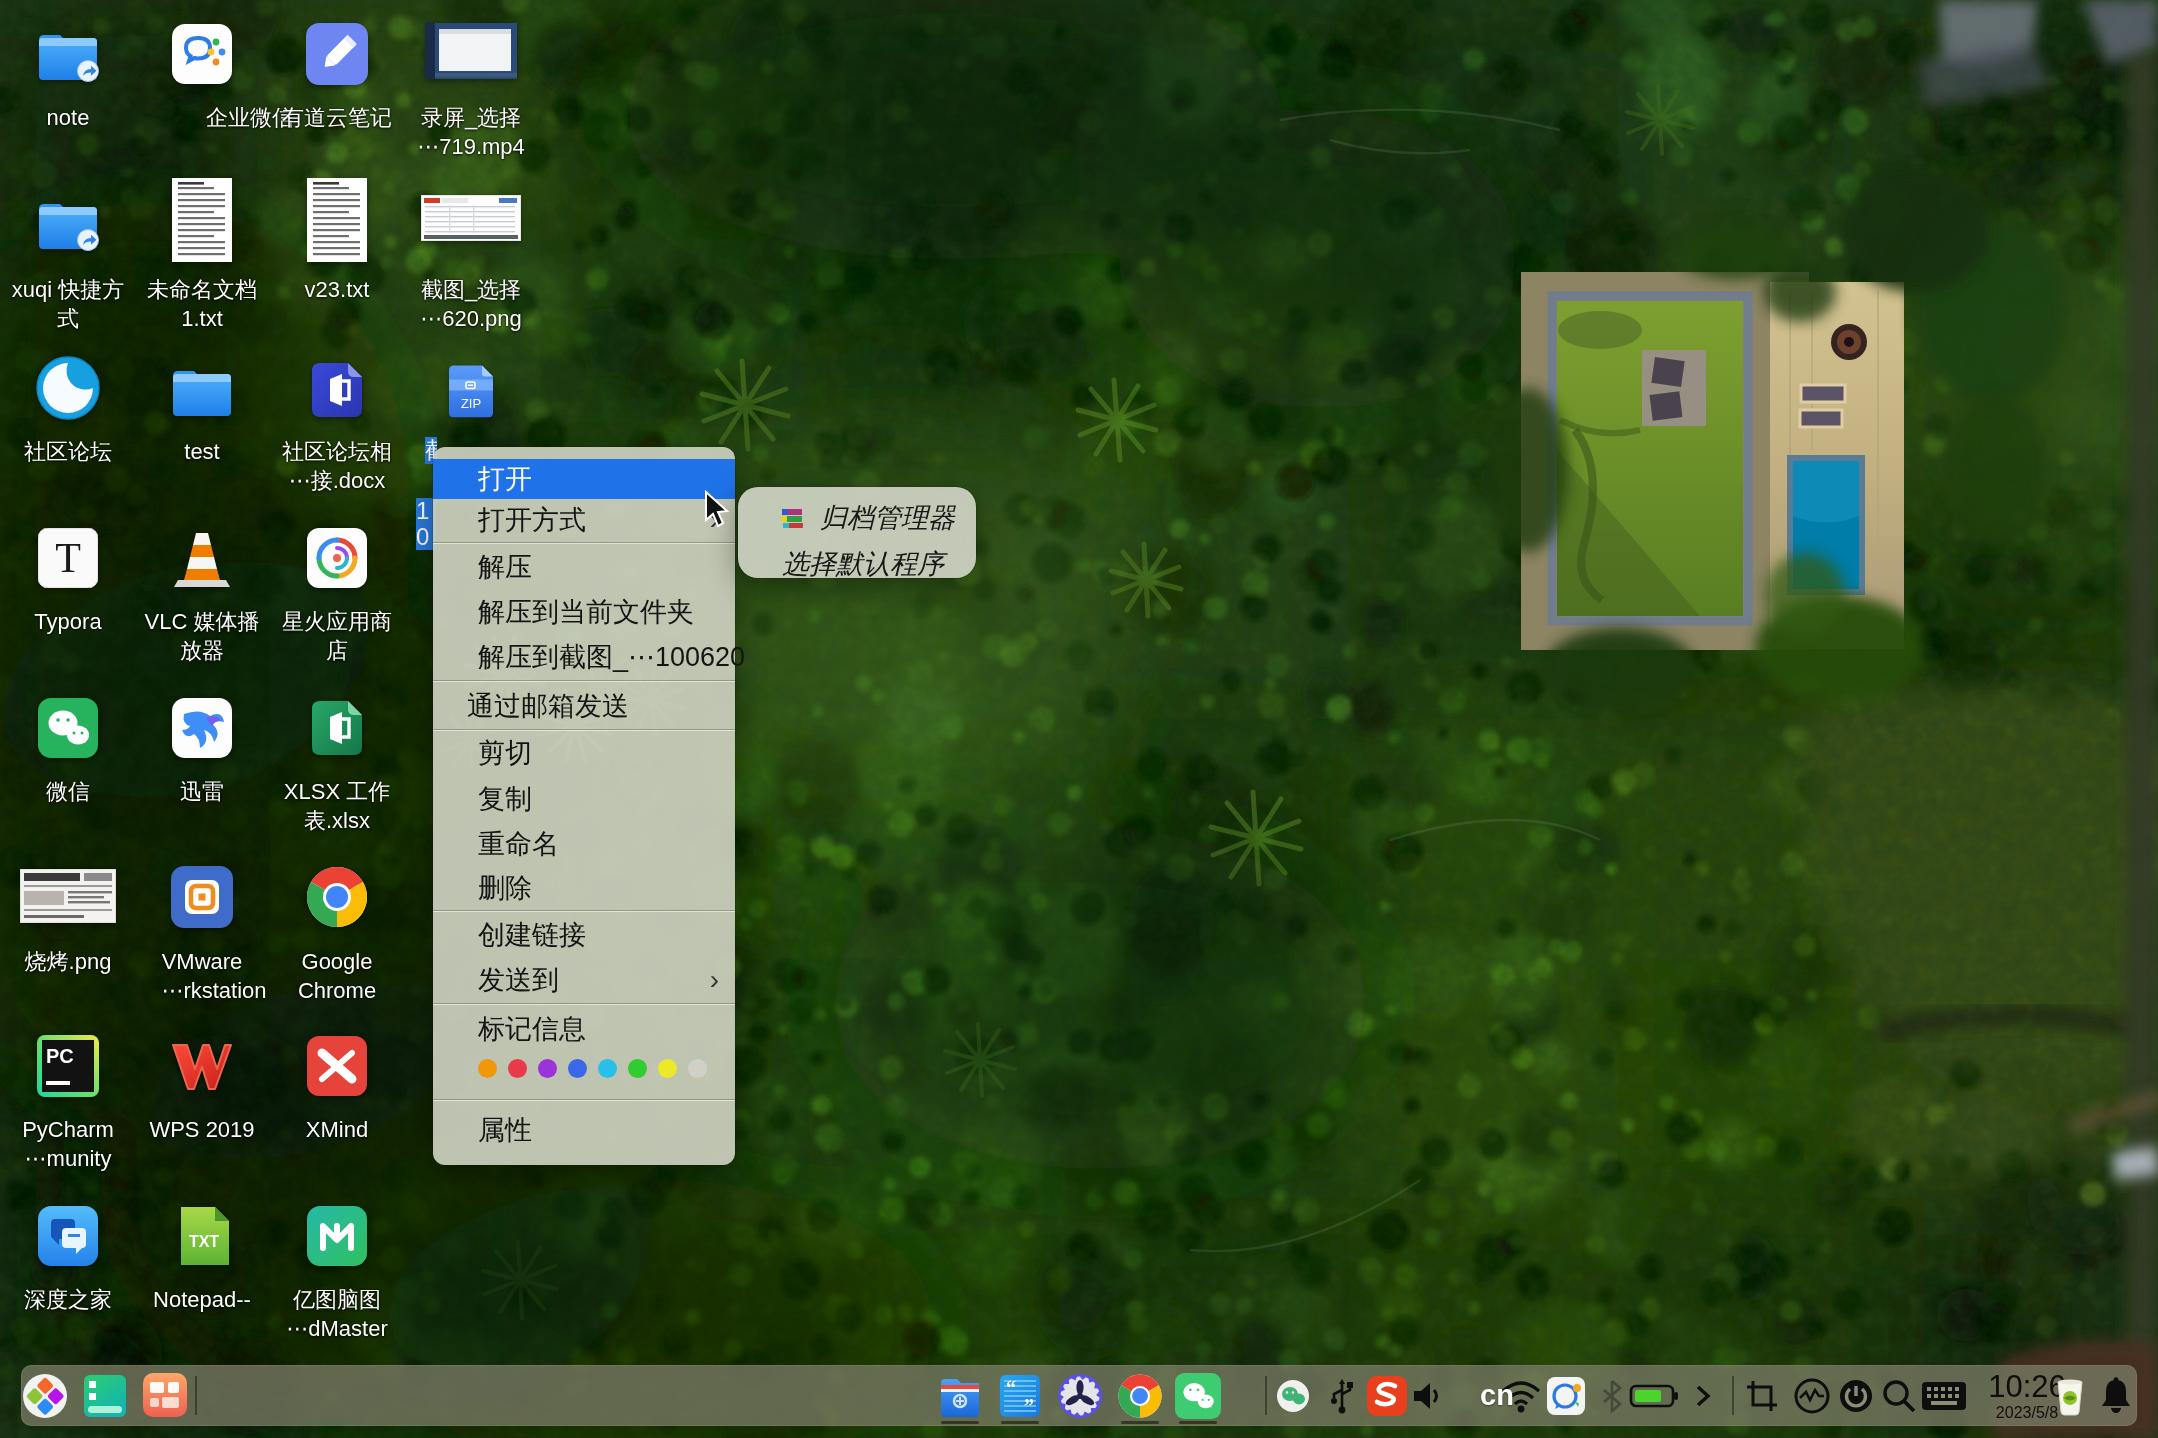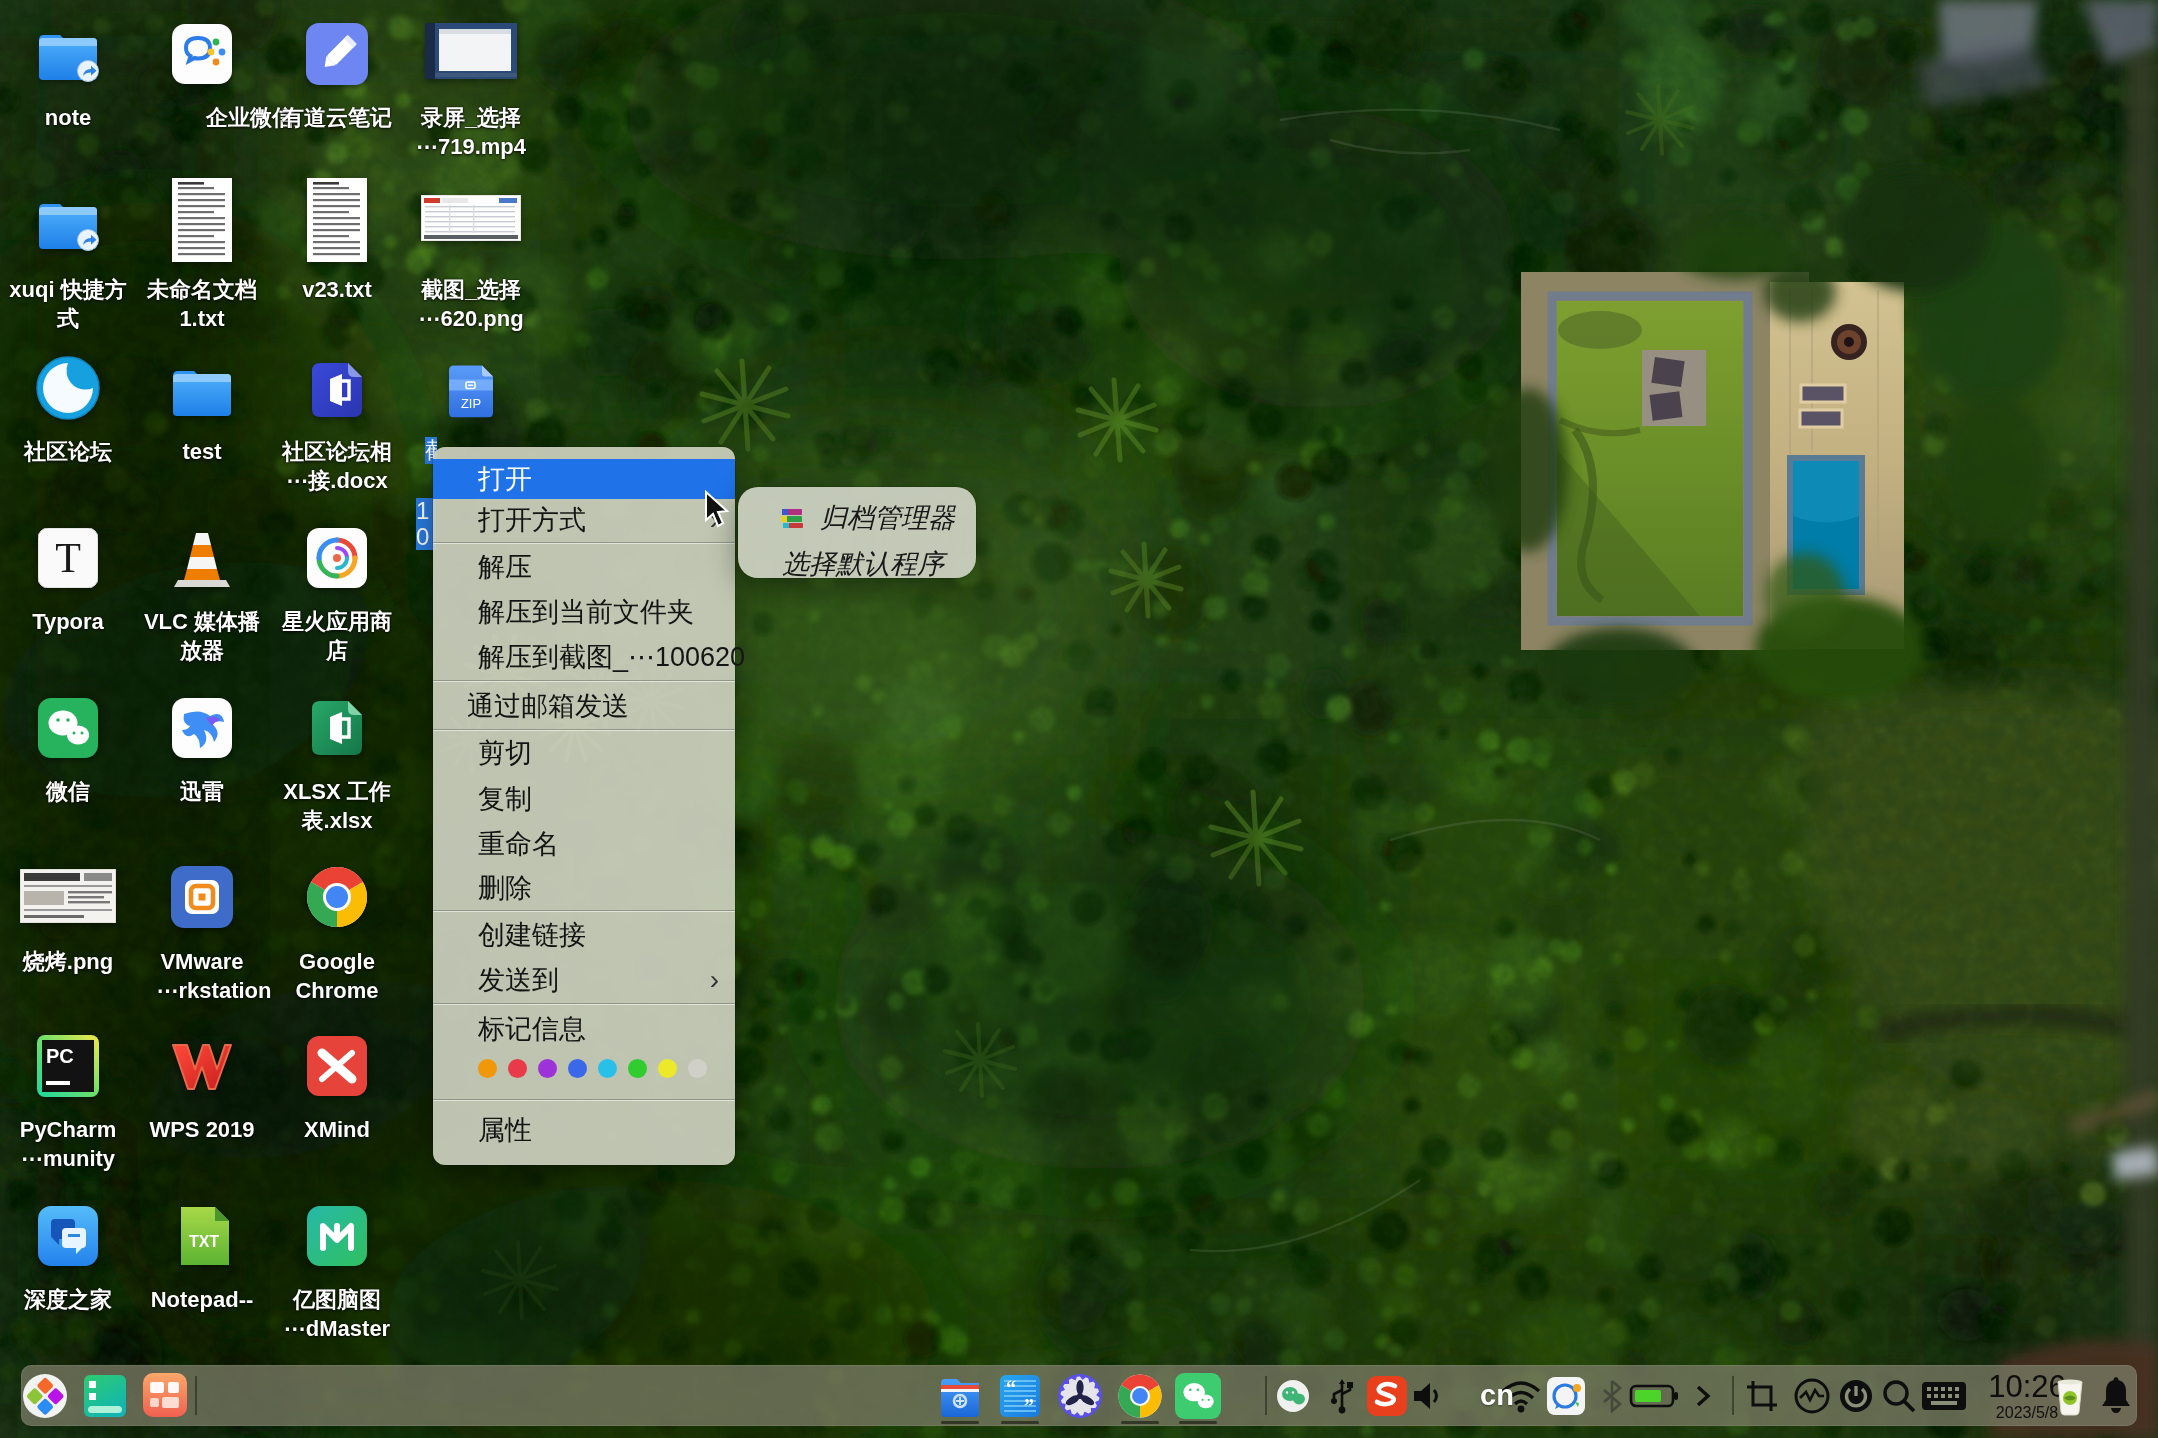--- a/index.html
+++ b/index.html
@@ -1,18 +1,18 @@
 <!DOCTYPE html>
 <html><head><meta charset="utf-8"><style>
 * { margin:0; padding:0; box-sizing:border-box; }
 html,body { width:2158px; height:1438px; overflow:hidden; font-family:"Liberation Sans",sans-serif; background:#1d2e16; }
 #wall { position:absolute; left:0; top:0; width:2158px; height:1438px; filter:saturate(1.28) contrast(1.07) brightness(0.96); }
 .dicon { position:absolute; transform:translate(-50%,-50%); filter:drop-shadow(0 2px 3px rgba(0,0,0,0.45)); }
 .dlabel { position:absolute; transform:translateX(-50%); font-size:22px; line-height:29px; color:#fff;
-  white-space:nowrap; text-shadow:0 1px 3px rgba(0,0,0,0.85), 0 0 2px rgba(0,0,0,0.6);font-weight:bold; }
+  white-space:nowrap; text-shadow:0 1px 3px rgba(0,0,0,0.85), 0 0 2px rgba(0,0,0,0.6); }
 .selfrag { position:absolute; background:#2a7be0; color:#fff; font-size:23px; line-height:27px; overflow:hidden; }
 #cmenu { position:absolute; left:433px; top:447px; width:302px; height:718px; background:rgba(200,204,186,0.95);
   border-radius:12px; box-shadow:0 8px 30px rgba(0,0,0,0.4), 0 0 0 1px rgba(0,0,0,0.12); }
 .mitem { position:absolute; left:0; width:100%; height:38px; line-height:38px; padding-left:45px;
   font-size:27px; color:#141414; white-space:nowrap; }
 .mitem.hl { background:#1f72e8; color:#fff; height:40px; line-height:40px; }
 .marrow { position:absolute; right:16px; top:0; font-size:28px; color:#333; }
 .msep { position:absolute; left:0; width:100%; height:1px; background:rgba(255,255,255,0.55);
   box-shadow:0 -1px 0 rgba(110,115,95,0.55); }
 #dots { position:absolute; left:45px; }

